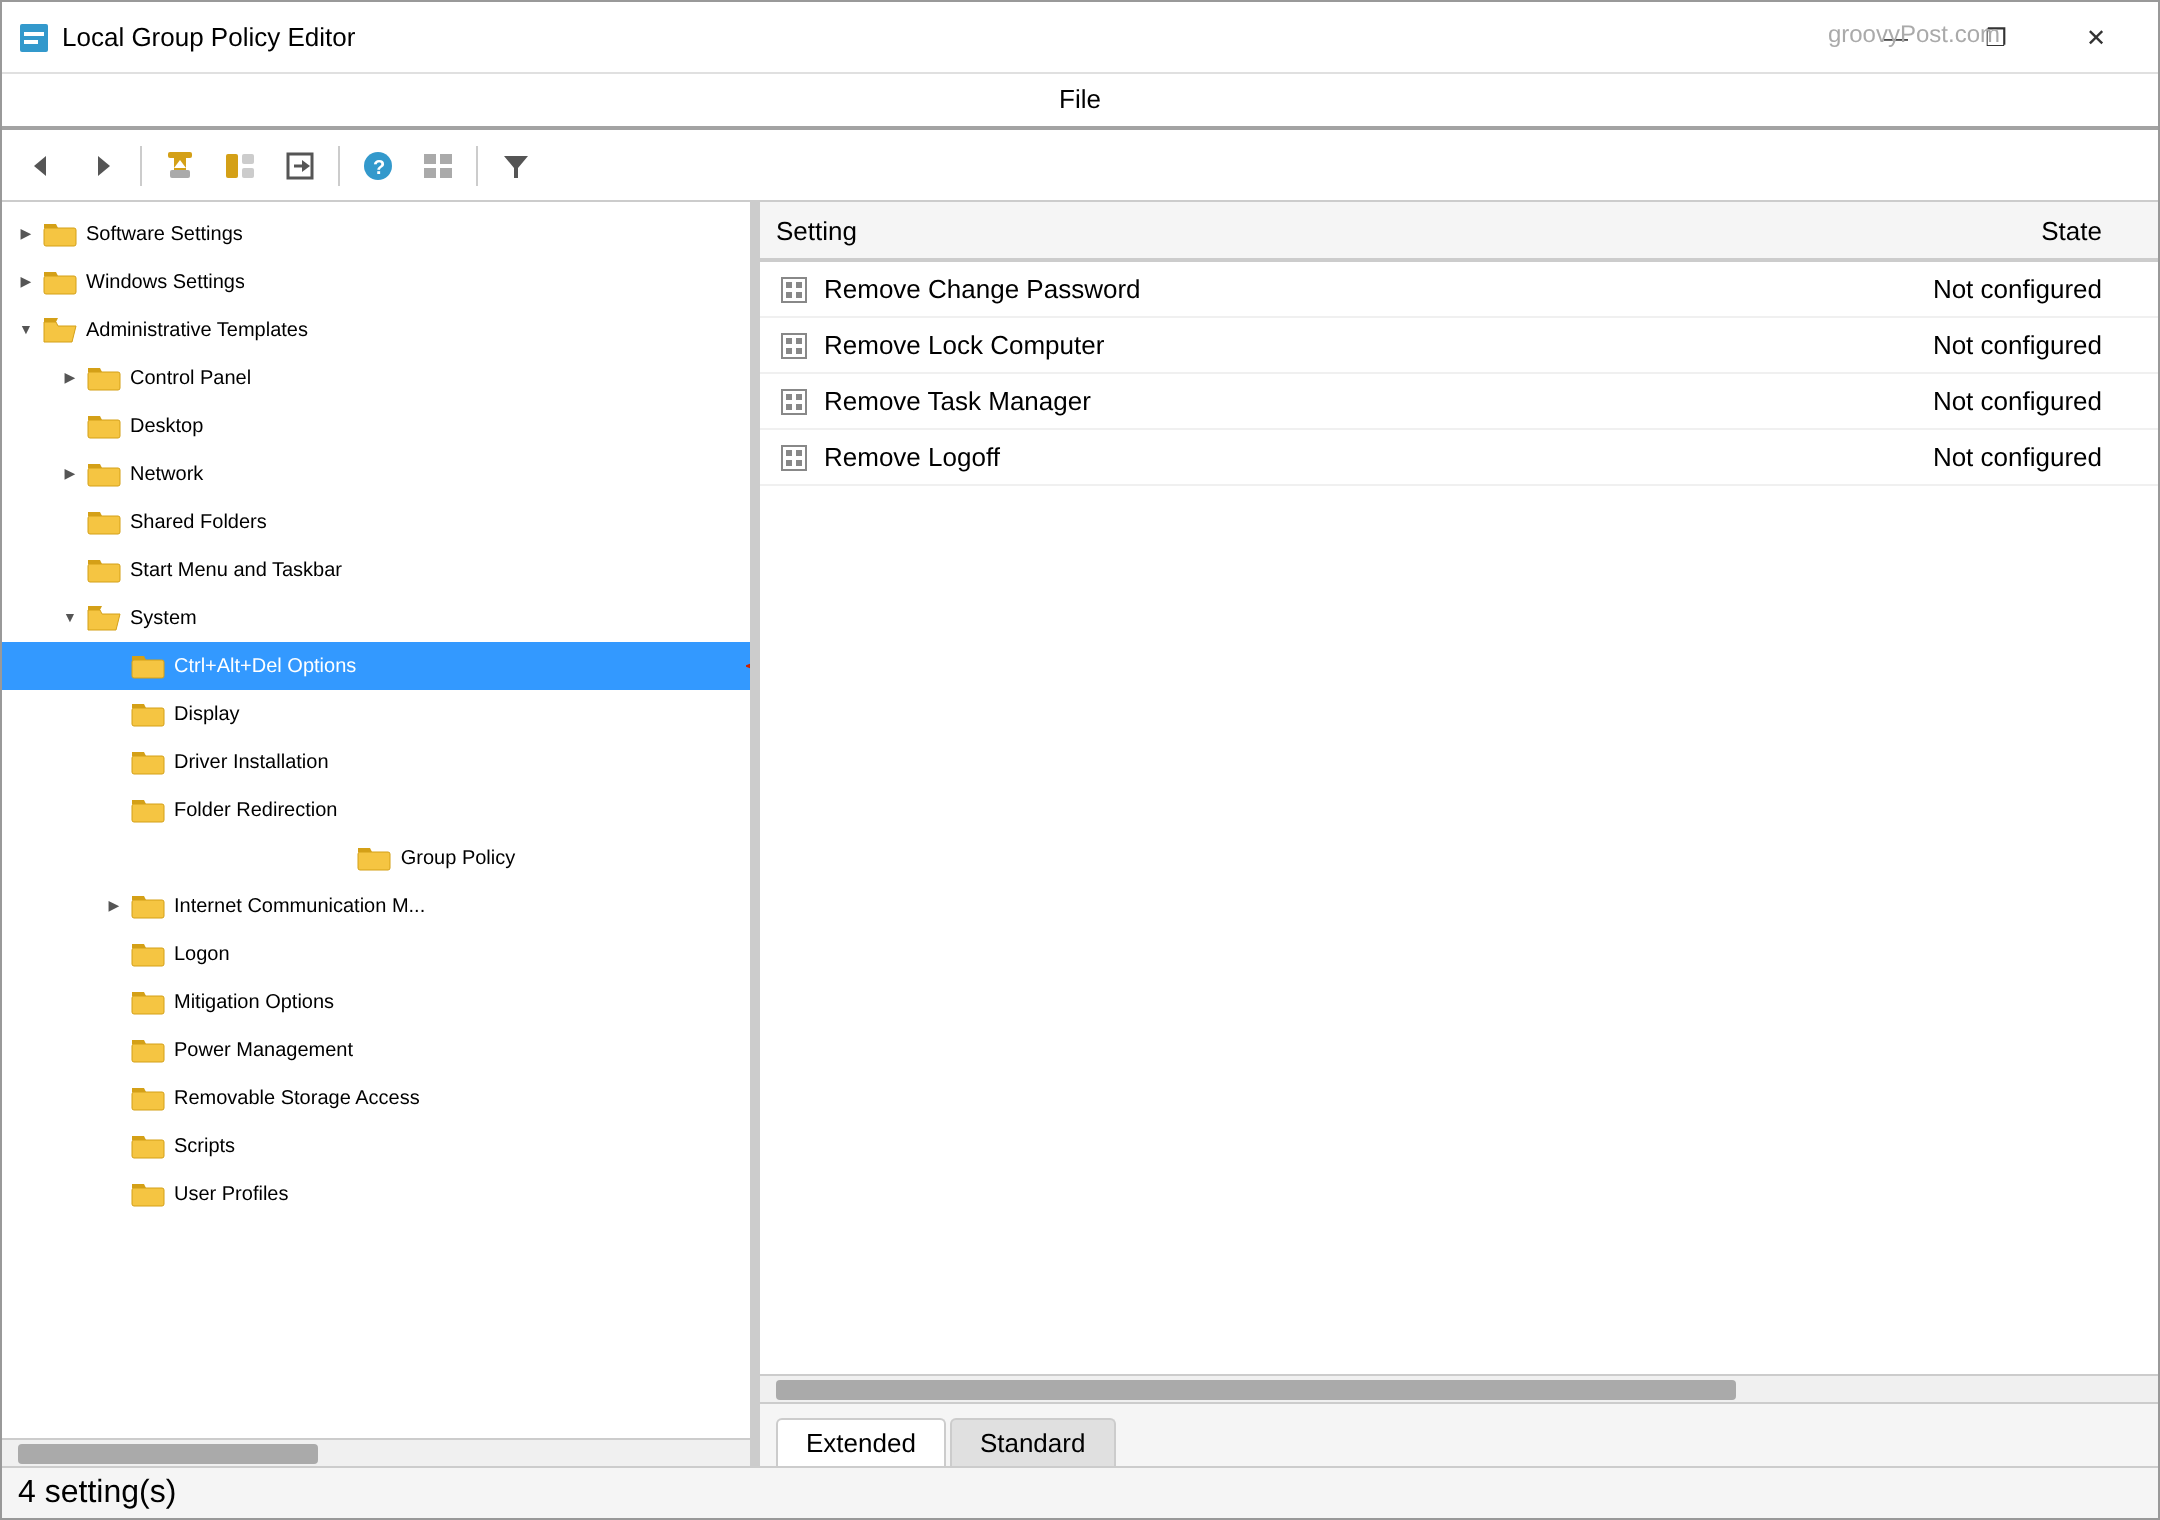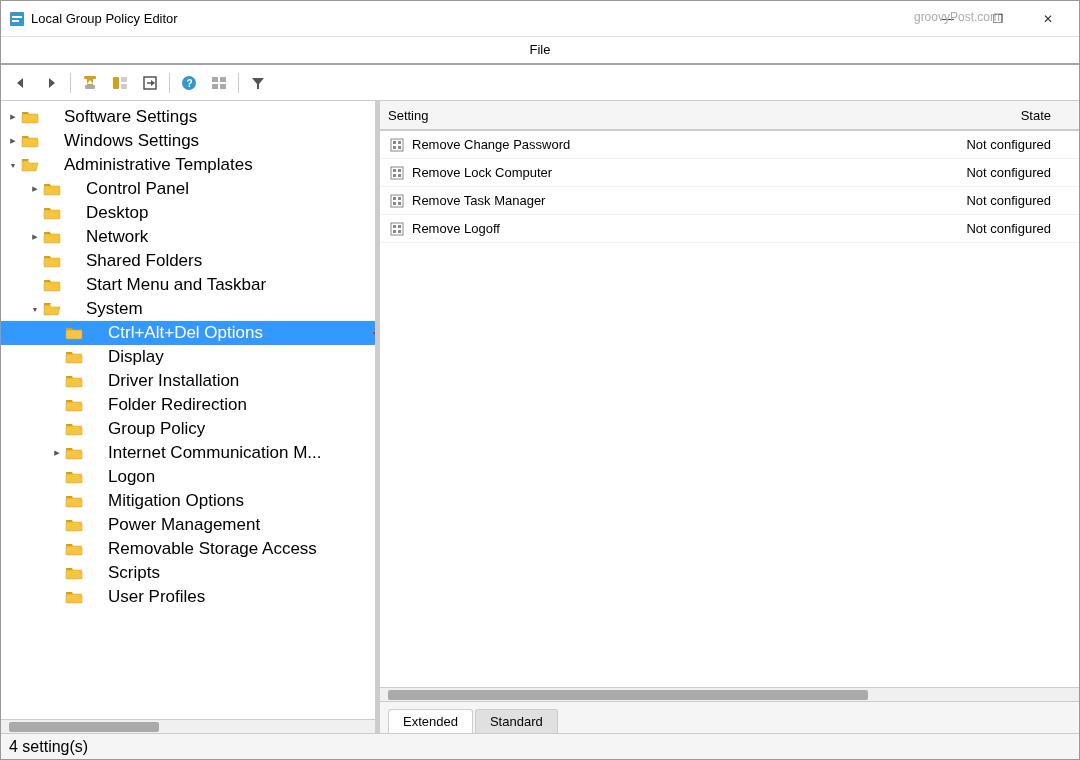--- a/index.html
+++ b/index.html
@@ -168,24 +168,23 @@
       width: 18px;
       height: 16px;
       flex-shrink: 0;
       display: inline-flex;
       align-items: center;
       justify-content: center;
       margin-right: 4px;
     }
 
     .tree-label {
-      font-size: 17px;
+      font-size: 10px;
       overflow: hidden;
       text-overflow: ellipsis;
-      margin-left: 21px;
     }
 
     
     .right-pane {
       flex: 1;
       display: flex;
       flex-direction: column;
       background: #fff;
       overflow: hidden;
     }
@@ -581,21 +580,21 @@
           <div class="tree-item" style="padding-left: 48px; position: relative;">
             <span class="tree-expand leaf"></span>
             <span class="folder-icon">
               <svg width="18" height="16" viewBox="0 0 18 16">
       <rect x="1" y="5" width="16" height="9" rx="1" fill="#f5c542" stroke="#d4a017" stroke-width="0.5"></rect>
       <path d="M1,5 L1,3 L7,3 L8,5 Z" fill="#d4a017"></path>
     </svg>
             </span>
             <span class="tree-label">Folder Redirection</span>
           </div>
-          <div class="tree-item" style="padding-left: 48px; position: relative;">
+          <div class="tree-item" style="padding-left: 48px; position: relative; justify-content: center;">
             <span class="tree-expand leaf"></span>
             <span class="folder-icon">
               <svg width="18" height="16" viewBox="0 0 18 16">
       <rect x="1" y="5" width="16" height="9" rx="1" fill="#f5c542" stroke="#d4a017" stroke-width="0.5"></rect>
       <path d="M1,5 L1,3 L7,3 L8,5 Z" fill="#d4a017"></path>
     </svg>
             </span>
             <span class="tree-label">Group Policy</span>
           </div>
           <div class="tree-item" style="padding-left: 48px; position: relative;">

